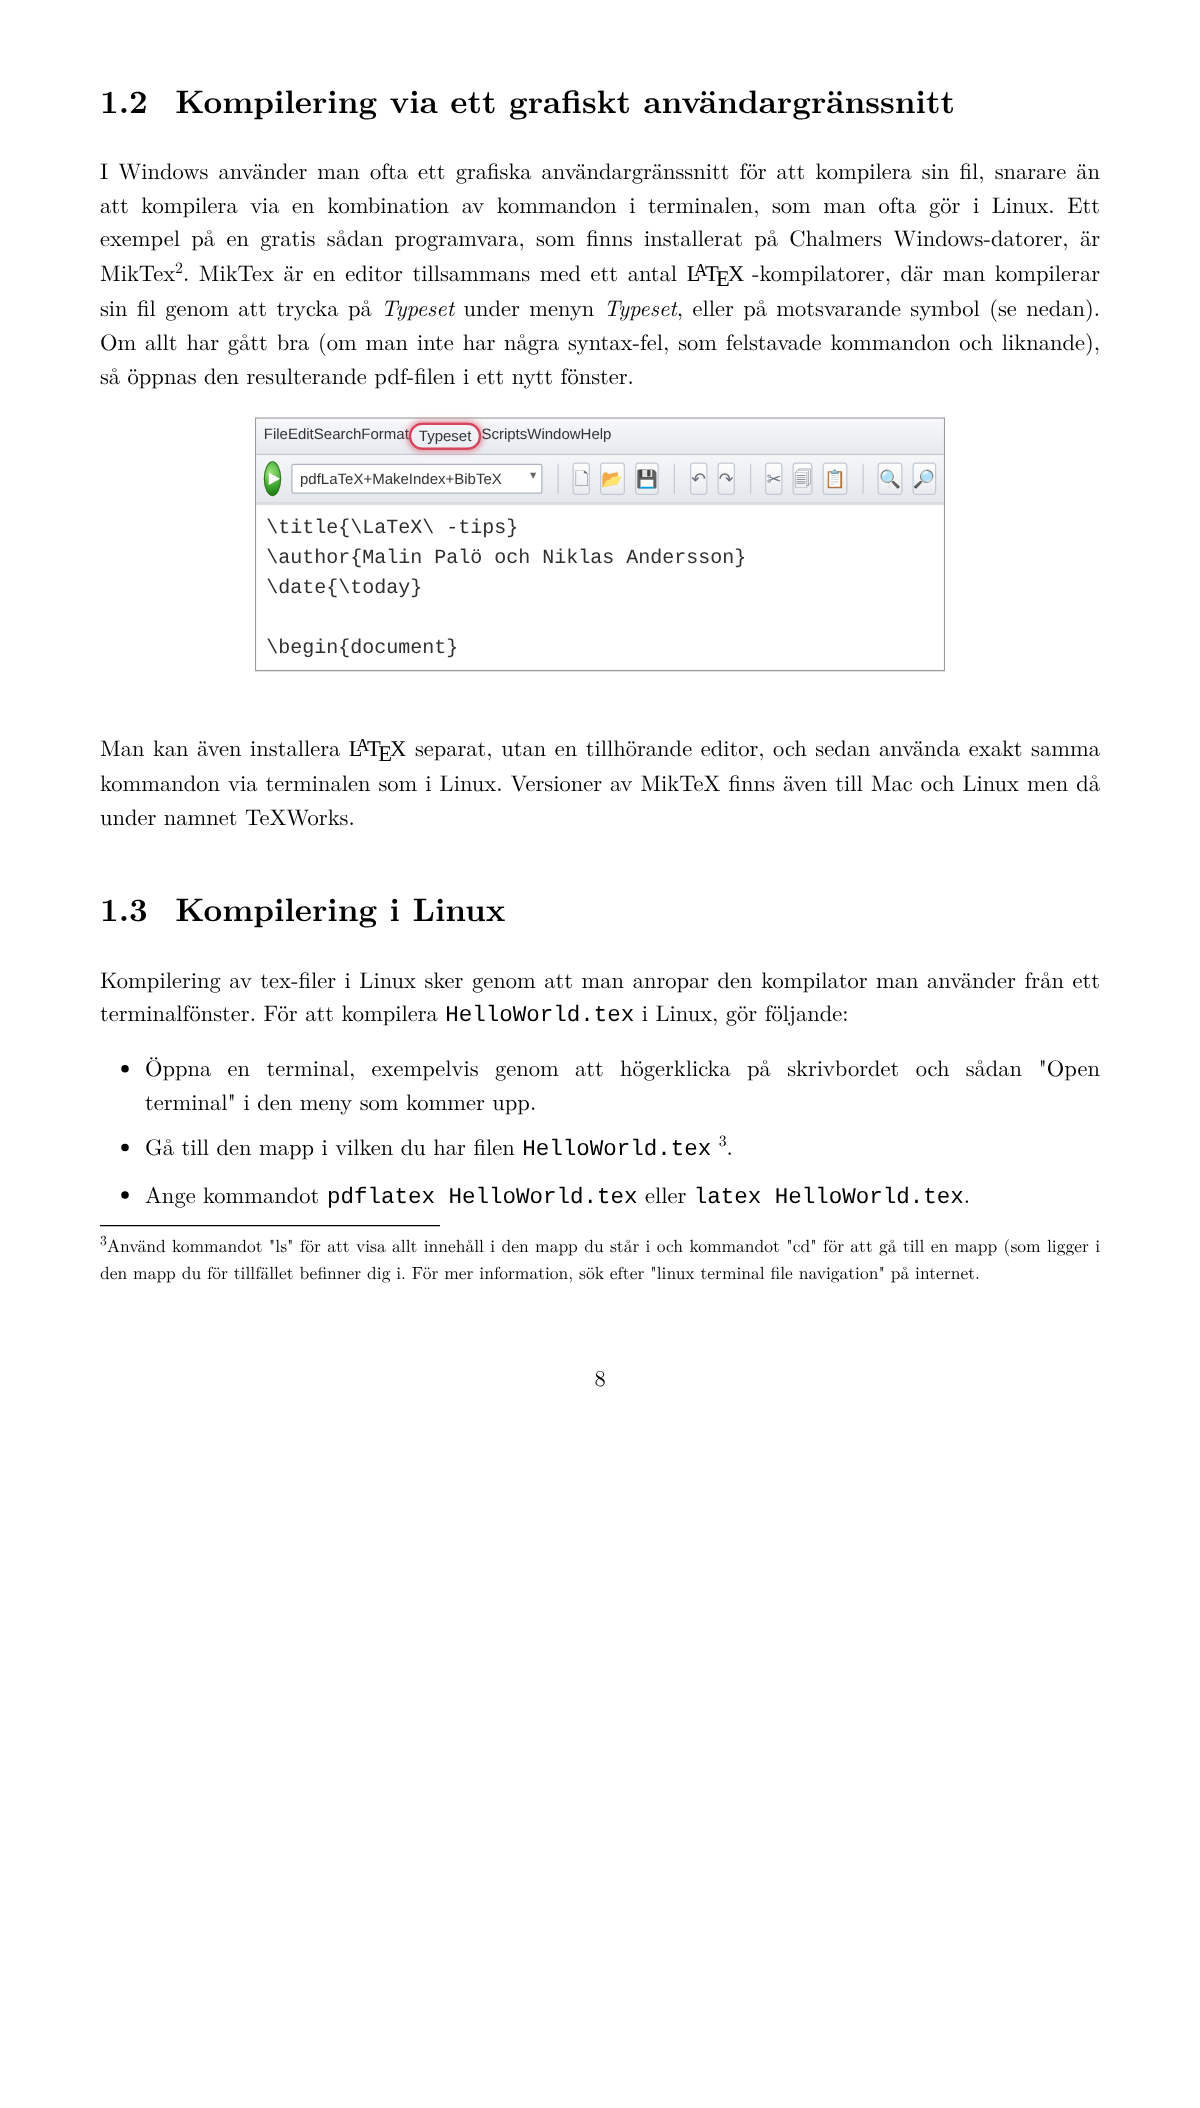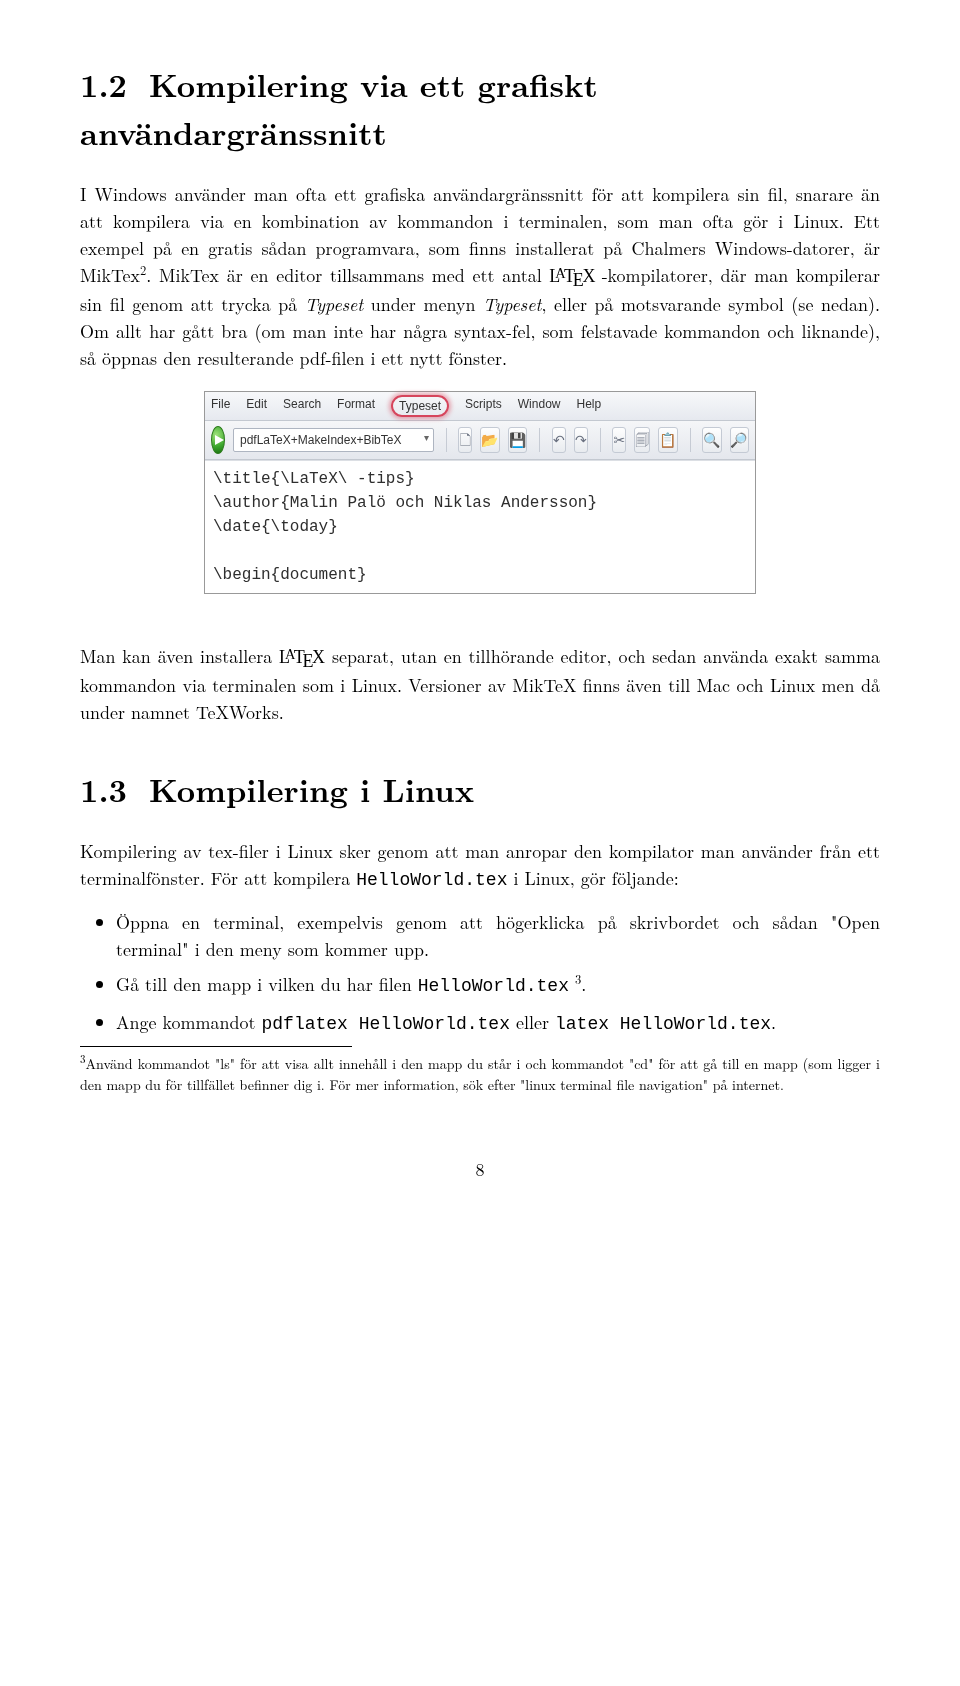--- a/index.html
+++ b/index.html
@@ -7,21 +7,21 @@
     font-size: 18px;
     line-height: 1.5;
     color: #000;
     background: #fff;
     margin: 0;
     padding: 60px 80px 40px 80px;
     width: 960px;
     box-sizing: border-box;
   }
   h2.section {
-    font-size: 32px;
+    font-size: 26px;
     font-weight: bold;
     margin: 0 0 24px 0;
     color: #000;
   }
   h2.section .num { margin-right: 22px; }
   p { margin: 0 0 14px 0; text-align: justify; }
   .latex {
     font-family: "Computer Modern", serif;
   }
   .latex .a { position: relative; font-size: 0.8em; top: -0.25em; margin-left: -0.35em; margin-right: -0.12em; }
@@ -42,21 +42,21 @@
     padding: 4px 8px;
     display:flex; align-items:center; gap:6px;
   }
   .ss-title .page-icon {
     width:14px;height:16px;background:#fff;border:1px solid #aaa;border-radius:2px;position:relative;
   }
   .ss-menu {
     background: linear-gradient(#f7f8fa,#e6e9ef);
     border-bottom:1px solid #c3c8d0;
     padding: 3px 6px;
-    display:flex; gap:16px;
+    display:flex; 
   }
   .ss-menu .typeset {
     border: 2px solid #d6455c;
     border-radius: 12px;
     padding: 0 6px;
     box-shadow: 0 0 4px 2px rgba(214,69,92,0.45);
   }
   .ss-toolbar {
     background: linear-gradient(#f5f6f8,#e4e7ed);
     border-bottom:1px solid #c3c8d0;

